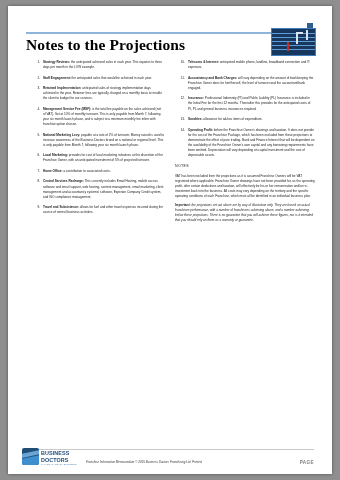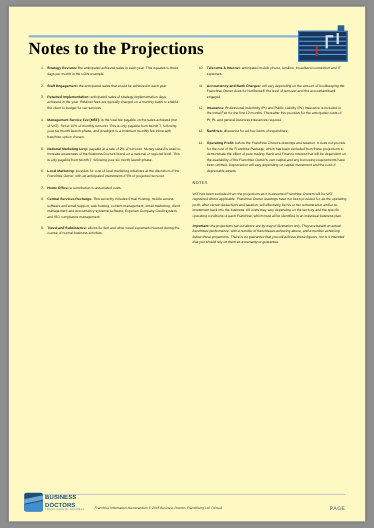--- a/index.html
+++ b/index.html
@@ -5,21 +5,21 @@
   html,body{margin:0;padding:0;}
   body{
     width:340px;height:480px;
     background:#8f8f8f;
     font-family:"Liberation Sans", sans-serif;
     overflow:hidden;
   }
   .page{
     position:absolute;left:8px;top:6px;
     width:324px;height:468px;
-    background:#fef9c3;
+    background:#ffffff;
     box-shadow:0 0 3px rgba(0,0,0,.45);
     overflow:hidden;
   }
   
   .hdr-rule{
     position:absolute;left:18px;top:26px;width:288px;height:2px;
     background:#8fb4d9;
   }
   .title{
     position:absolute;left:18px;top:30px;

